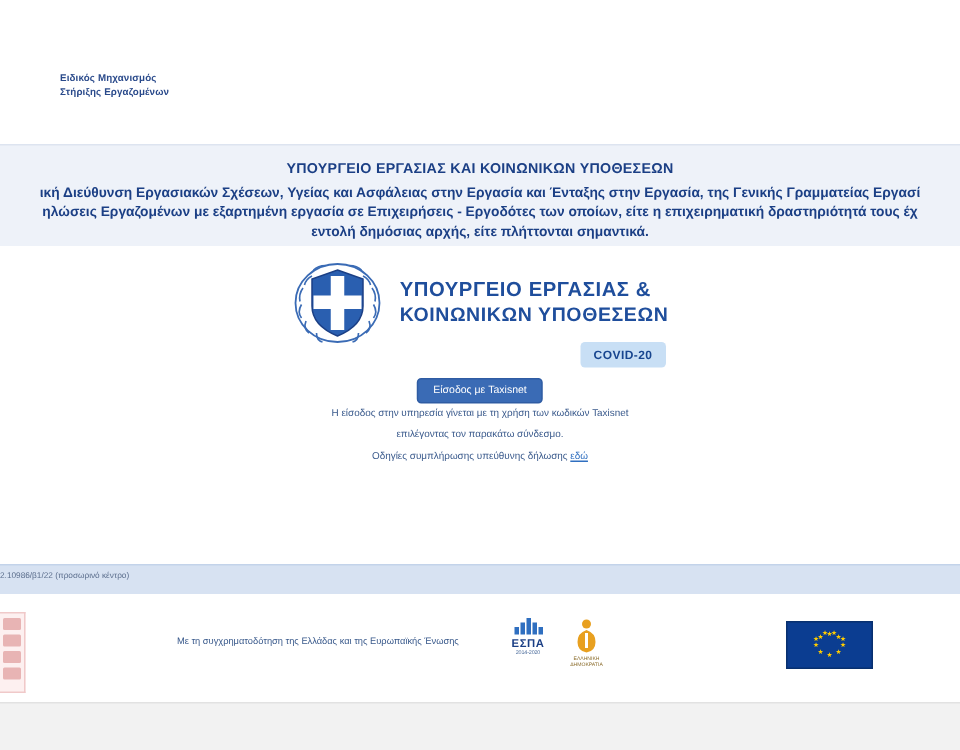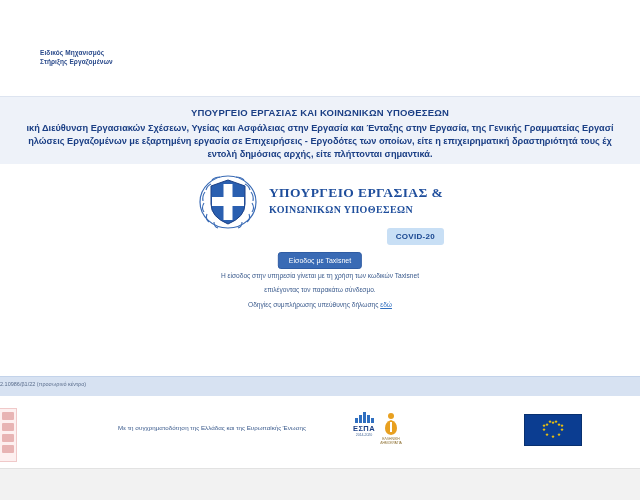--- a/index.html
+++ b/index.html
@@ -92,24 +92,23 @@
     height: 62px;
     position: relative;
     flex: 0 0 auto;
   }
   .emblem svg { display: block; }
   .logo-text {
     margin-left: 10px;
     color: #1f4e9c;
     font-weight: bold;
     letter-spacing: 0.4px;
-    font-family: Liberation Serif, serif;
   }
   .logo-text .l1 { font-size: 13.5px; line-height: 17px; }
-  .logo-text .l2 { font-size: 10px; line-height: 17px; }
+  .logo-text .l2 { font-size: 13px; line-height: 17px; }
   .covid-badge {
     position: absolute;
     right: 196px;
     top: 64px;
     background: #c8dff5;
     color: #17458f;
     font-size: 8px;
     font-weight: bold;
     padding: 4px 9px;
     border-radius: 3px;
@@ -173,21 +172,21 @@
   .footer-text {
     position: absolute;
     left: 118px;
     top: 28px;
     font-size: 6.2px;
     color: #3a5a8c;
     white-space: nowrap;
   }
   .espa {
     position: absolute;
-    left: 342px;
+    left: 330px;
     top: 16px;
     width: 44px;
     height: 34px;
     text-align: center;
   }
   .espa .bars { display: flex; justify-content: center; gap: 1px; height: 11px; align-items: flex-end;}
   .espa .bars i { display:block; width: 3px; background: #2f6fc0; }
   .espa .label { font-size: 7.5px; font-weight: bold; color: #1b3f85; letter-spacing: 0.4px; margin-top:1px;}
   .espa .sub { font-size: 3.6px; color: #4a6b9b; letter-spacing: -0.1px; }
   .gr-mark {

